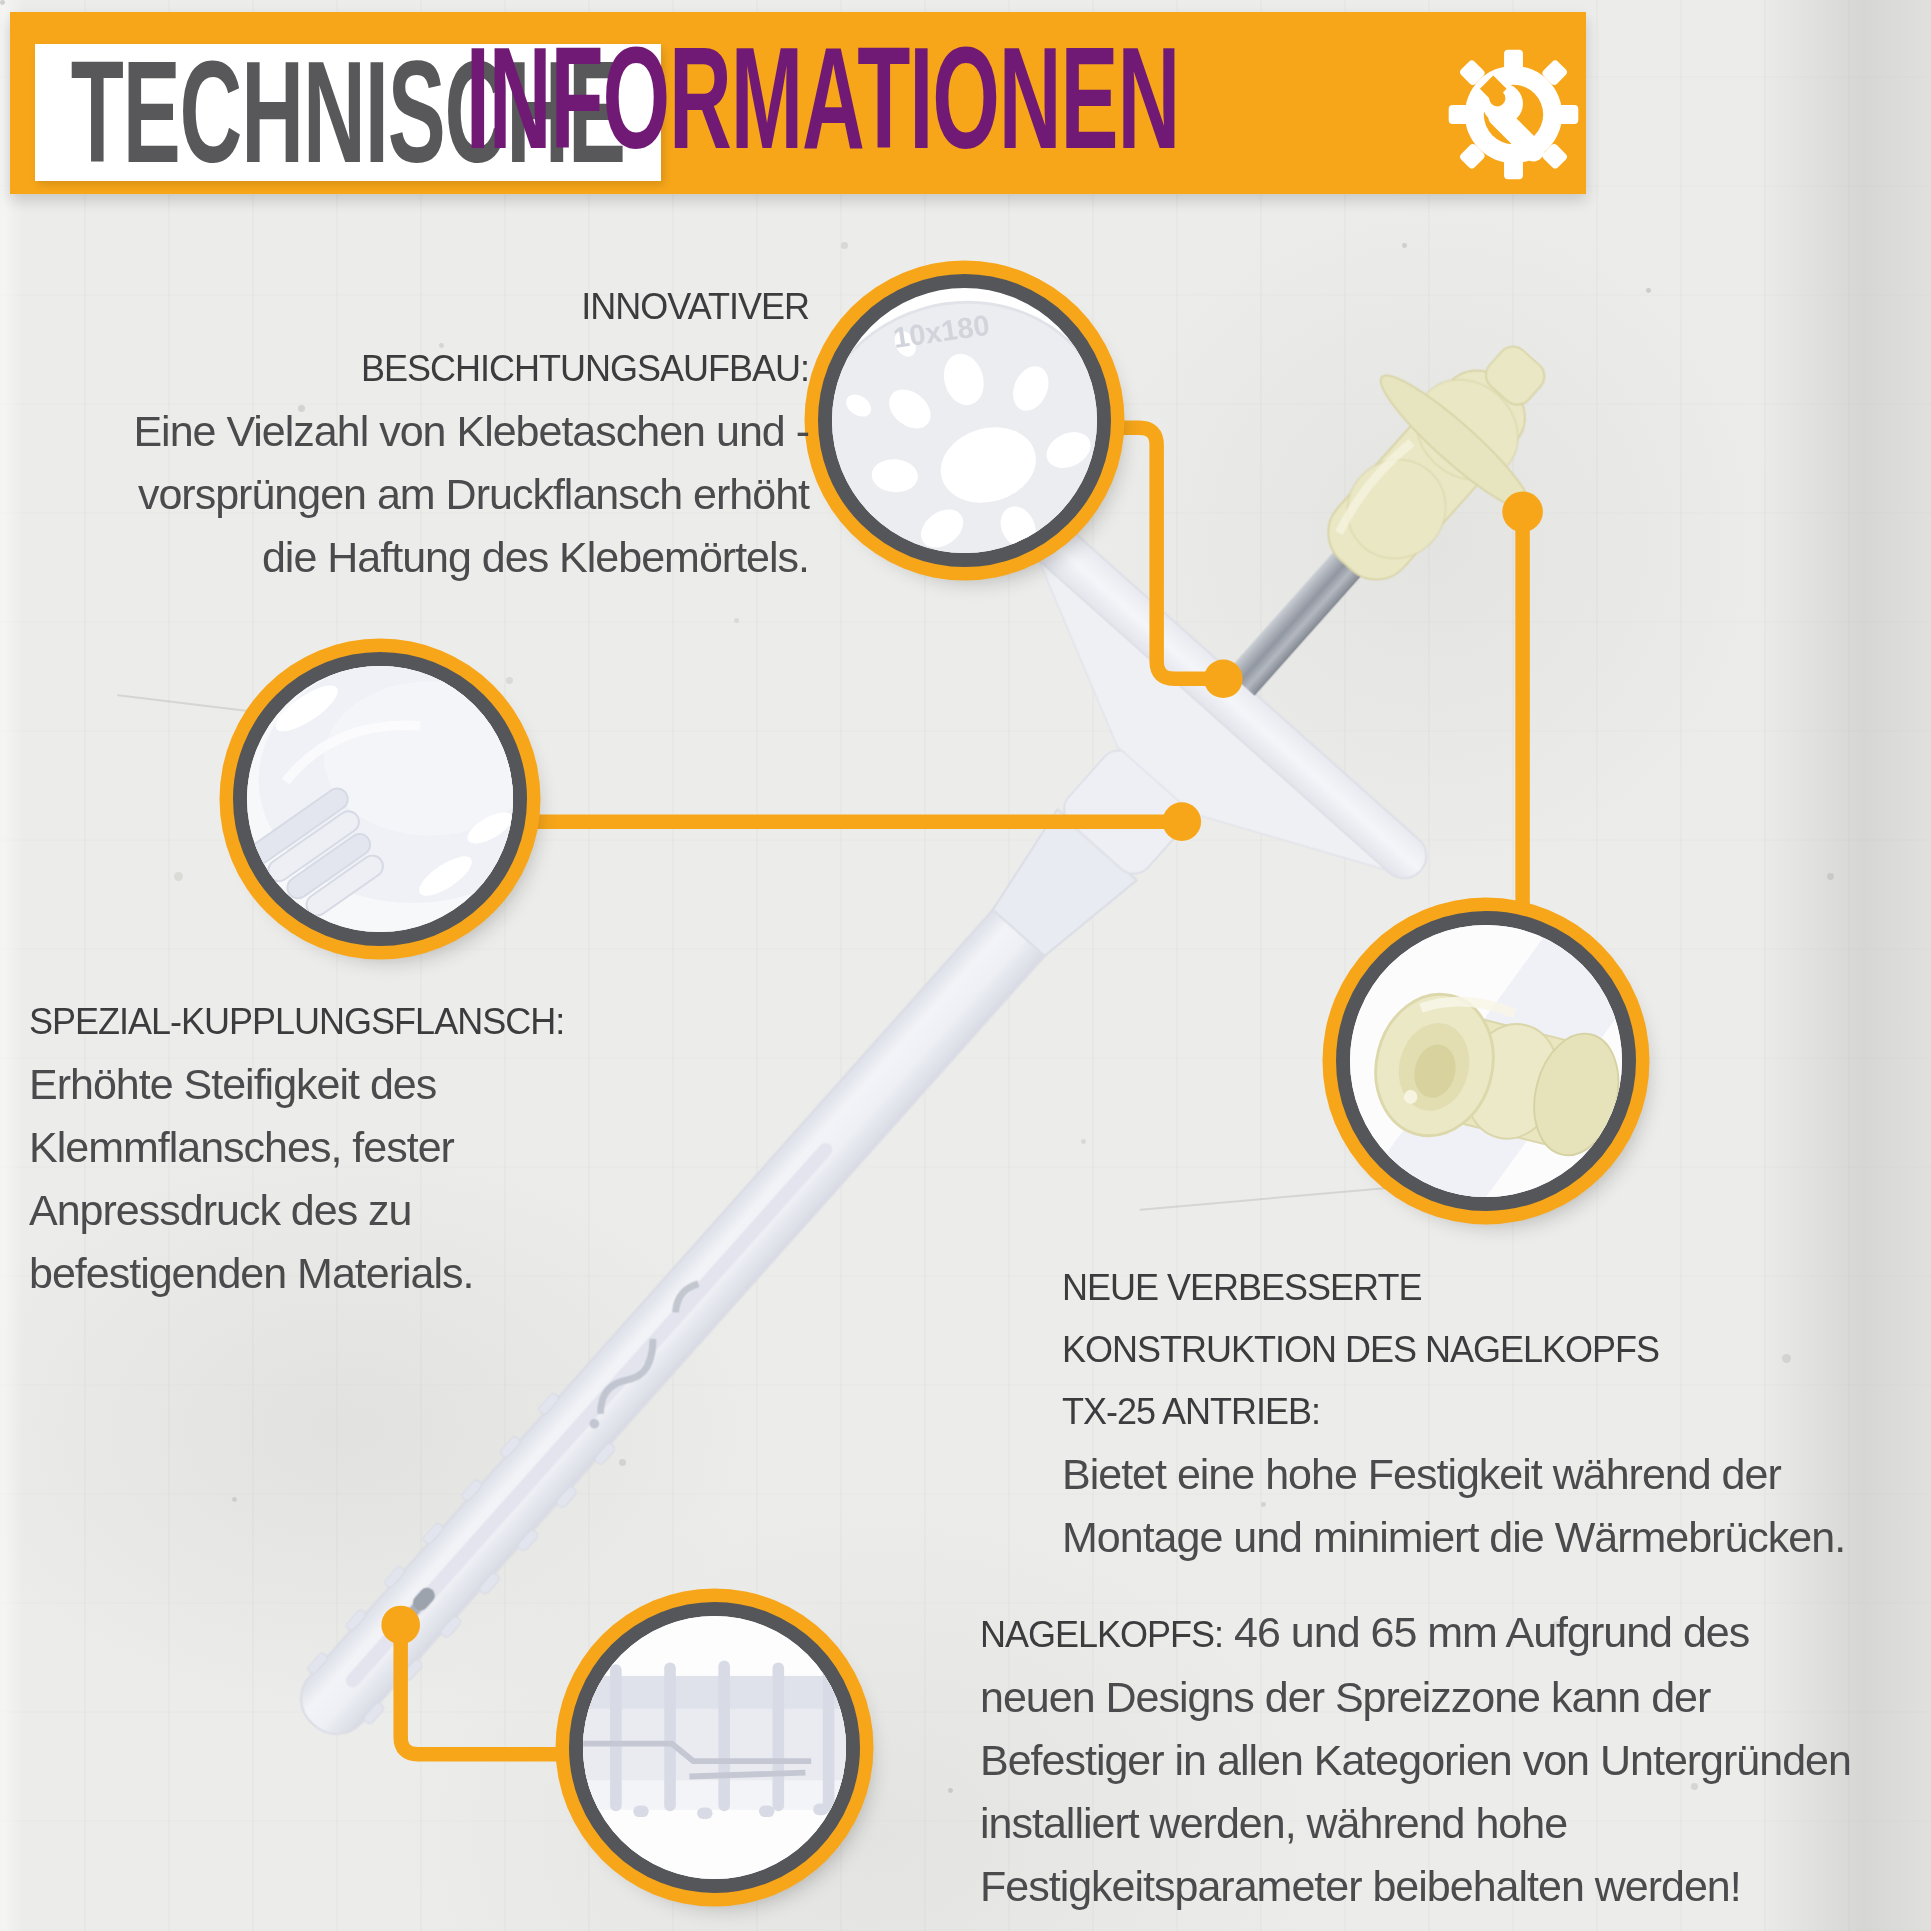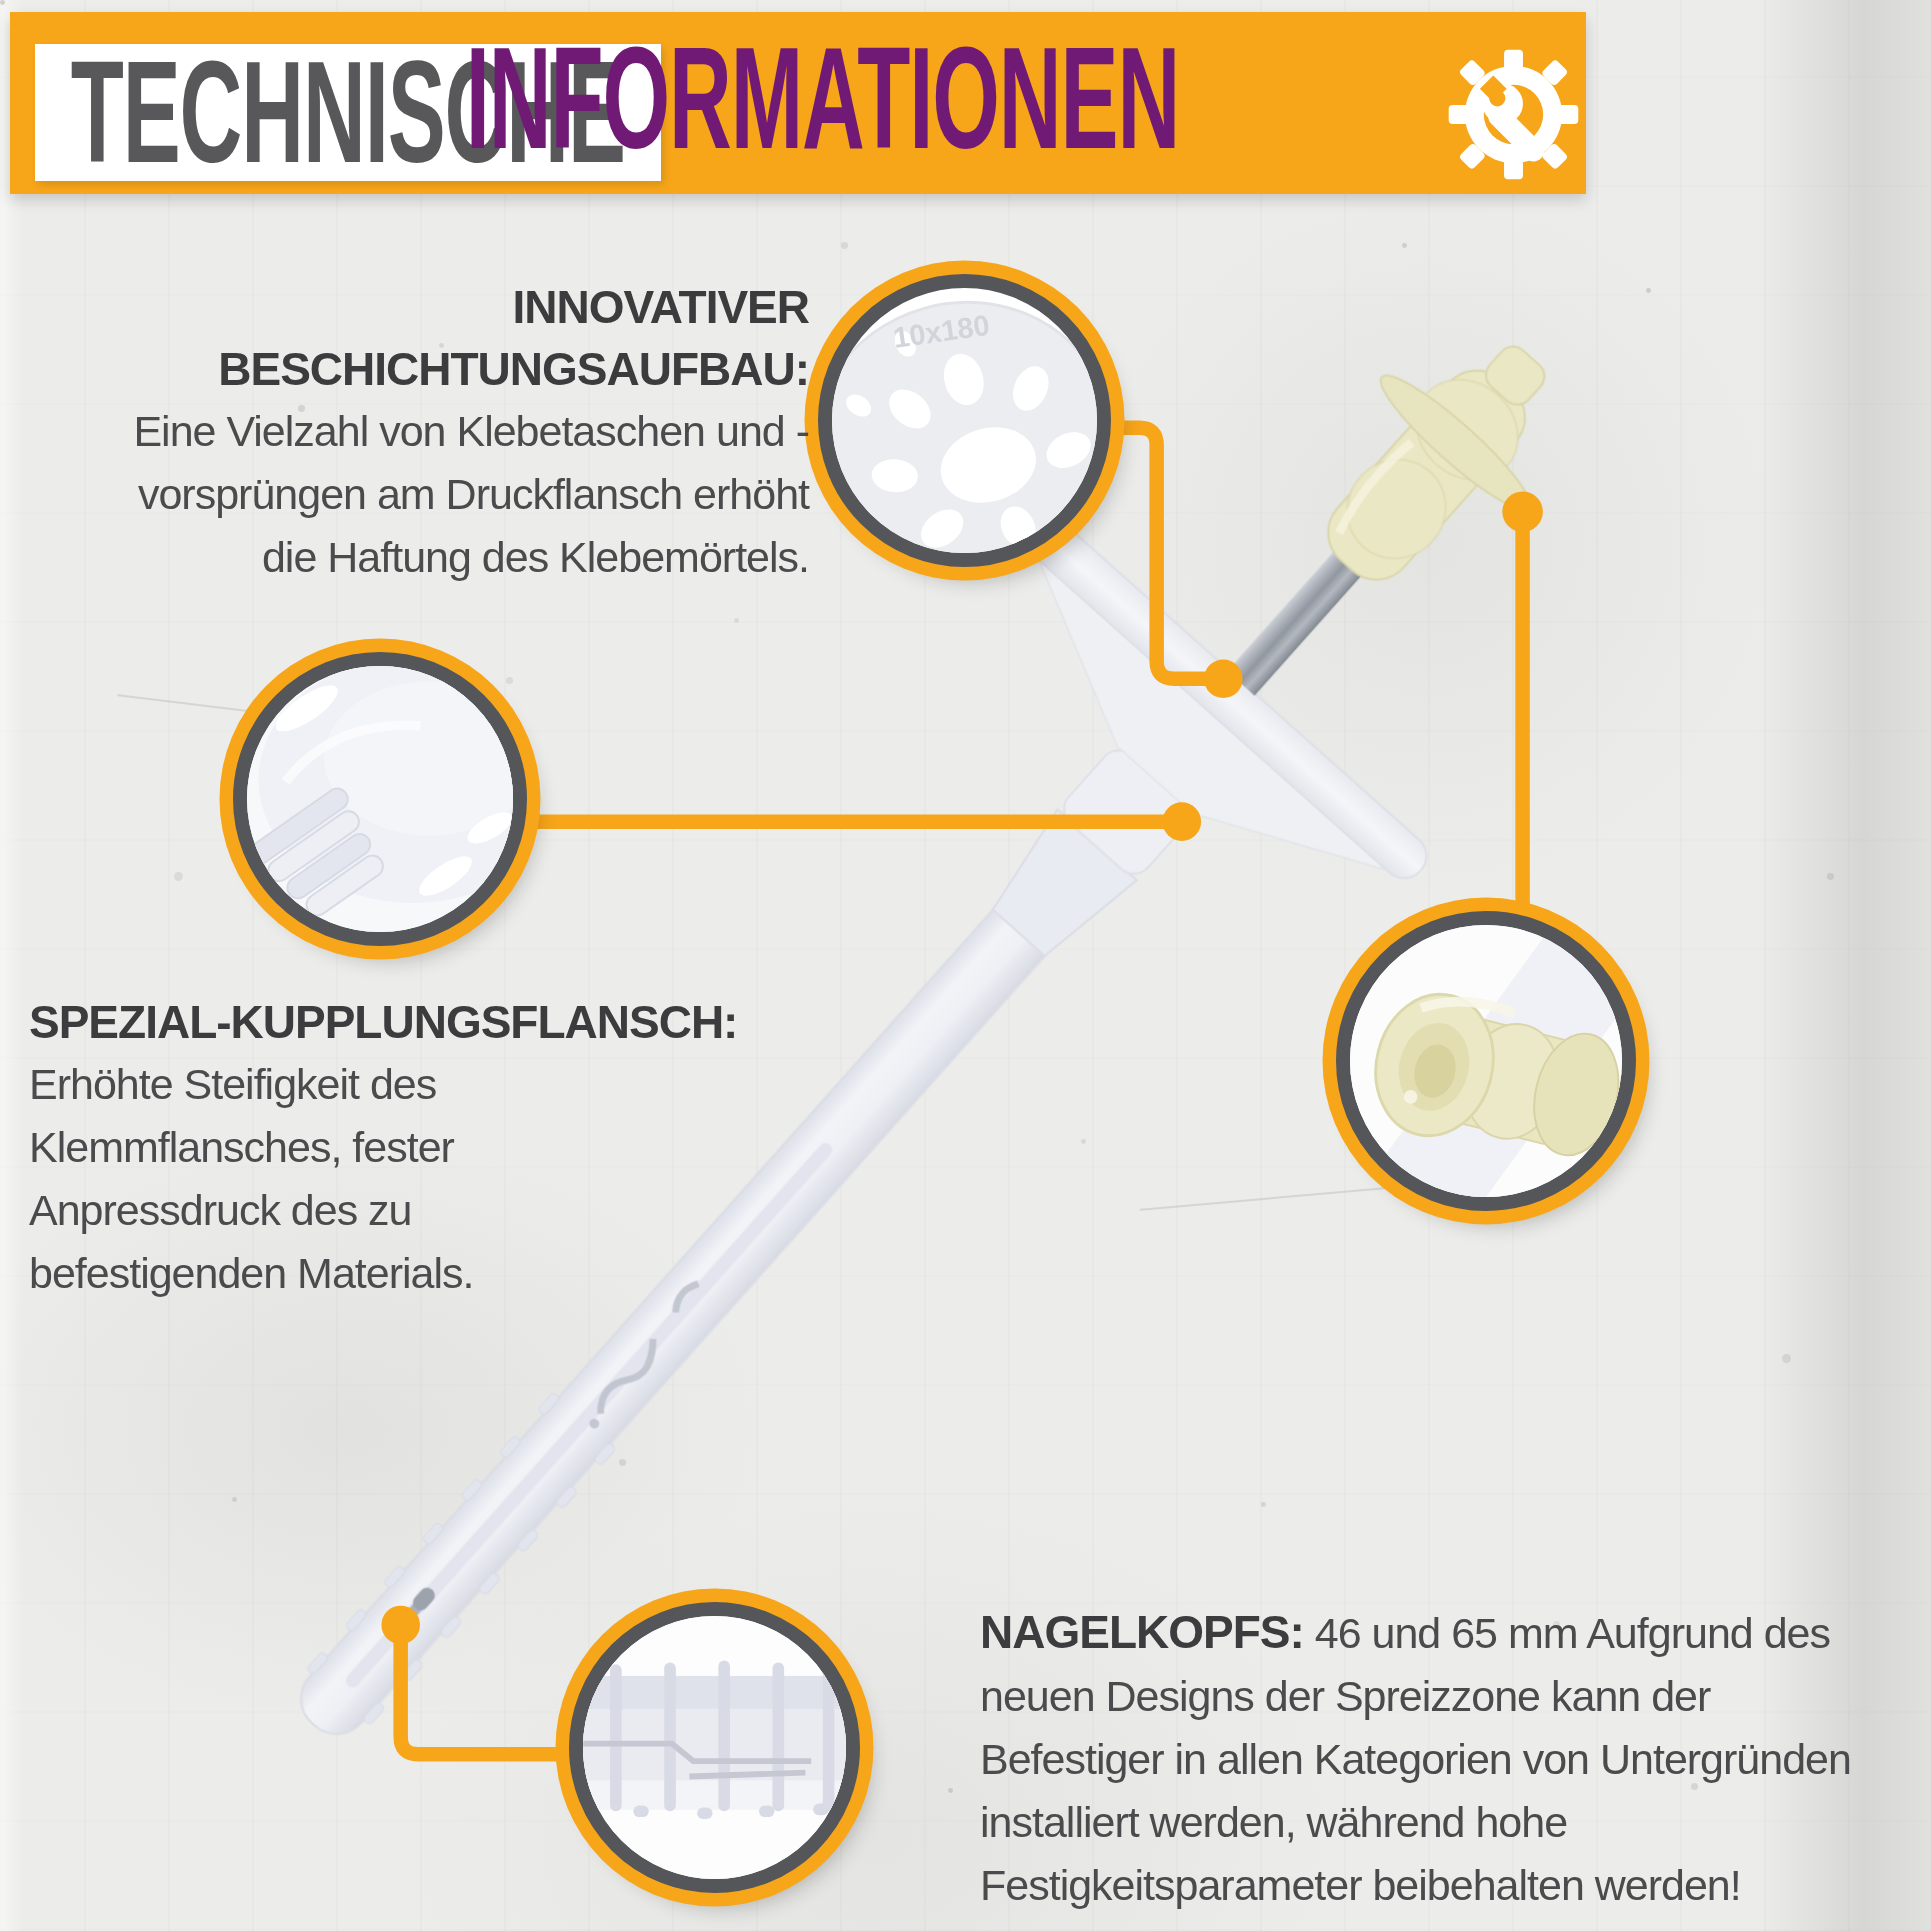--- a/index.html
+++ b/index.html
@@ -31,21 +31,21 @@
     box-shadow:0 6.8px 13.5px rgba(0,0,0,.16);display:flex;align-items:center;}
   .title-box{position:absolute;left:25px;top:32px;width:626px;height:137px;background:#fff;
     display:flex;align-items:center;justify-content:center;box-shadow:2.9px 3.9px 7.7px rgba(0,0,0,.12);}
   .hdr-txt{font-weight:700;font-size:145px;letter-spacing:-1.9px;display:inline-block;transform:scaleX(0.60);transform-origin:50% 50%;white-space:nowrap;}
   .t-primary{color:#58585A;}
   .t-secondary{color:#701a75;position:absolute;left:436px;top:16.4px;width:753px;height:141px;display:flex;align-items:center;justify-content:center;}
   .hdr-icon{position:absolute;left:1436px;top:35px;width:135px;height:135px;}
 
   
   .callout{position:absolute;}
-  .c-head{font-size:46px;line-height:62px;font-weight:700;color:#3C3C3E;letter-spacing:-1px;white-space:pre-line;margin:0;}
+  .c-head{font-size:36px;line-height:62px;font-weight:400;color:#3C3C3E;letter-spacing:-1px;white-space:pre-line;margin:0;}
   .c-body{font-size:43px;line-height:63px;font-weight:400;color:#4B4B4D;letter-spacing:-1px;white-space:pre-line;margin:0;}
   .align-r{text-align:right;}
   .align-c{text-align:left;}
   .align-l{text-align:left;}
 
   
   .mag{position:absolute;border-radius:50%;background:#fff;border:14.5px solid var(--ring);
     box-shadow:0 0 0 13.5px var(--accent), 9.7px 13.5px 21px rgba(0,0,0,.24);overflow:hidden;}
   .mag svg{display:block;}
 
@@ -260,20 +260,27 @@
   </div>
 
   <div class="callout align-c" style="left:29px;top:991px;width:714px;">
     <p class="c-head">SPEZIAL-KUPPLUNGSFLANSCH:</p>
     <p class="c-body">Erhöhte Steifigkeit des
 Klemmflansches, fester
 Anpressdruck des zu
 befestigenden Materials.</p>
   </div>
 
+  <div class="callout align-c" style="left:1062px;top:1257px;width:864px;">
+    <p class="c-head">NEUE VERBESSERTE
+KONSTRUKTION DES NAGELKOPFS
+TX-25 ANTRIEB:</p>
+    <p class="c-body">Bietet eine hohe Festigkeit während der
+Montage und minimiert die Wärmebrücken.</p>
+  </div>
 
   <div class="callout align-l" style="left:980px;top:1601px;width:946px;">
     <p class="c-body"><b class="c-head" style="display:inline;">NAGELKOPFS:</b> <span>46 und 65 mm Aufgrund des
 neuen Designs der Spreizzone kann der
 Befestiger in allen Kategorien von Untergründen
 installiert werden, während hohe
 Festigkeitsparameter beibehalten werden!</span></p>
   </div>
 
 </div>

